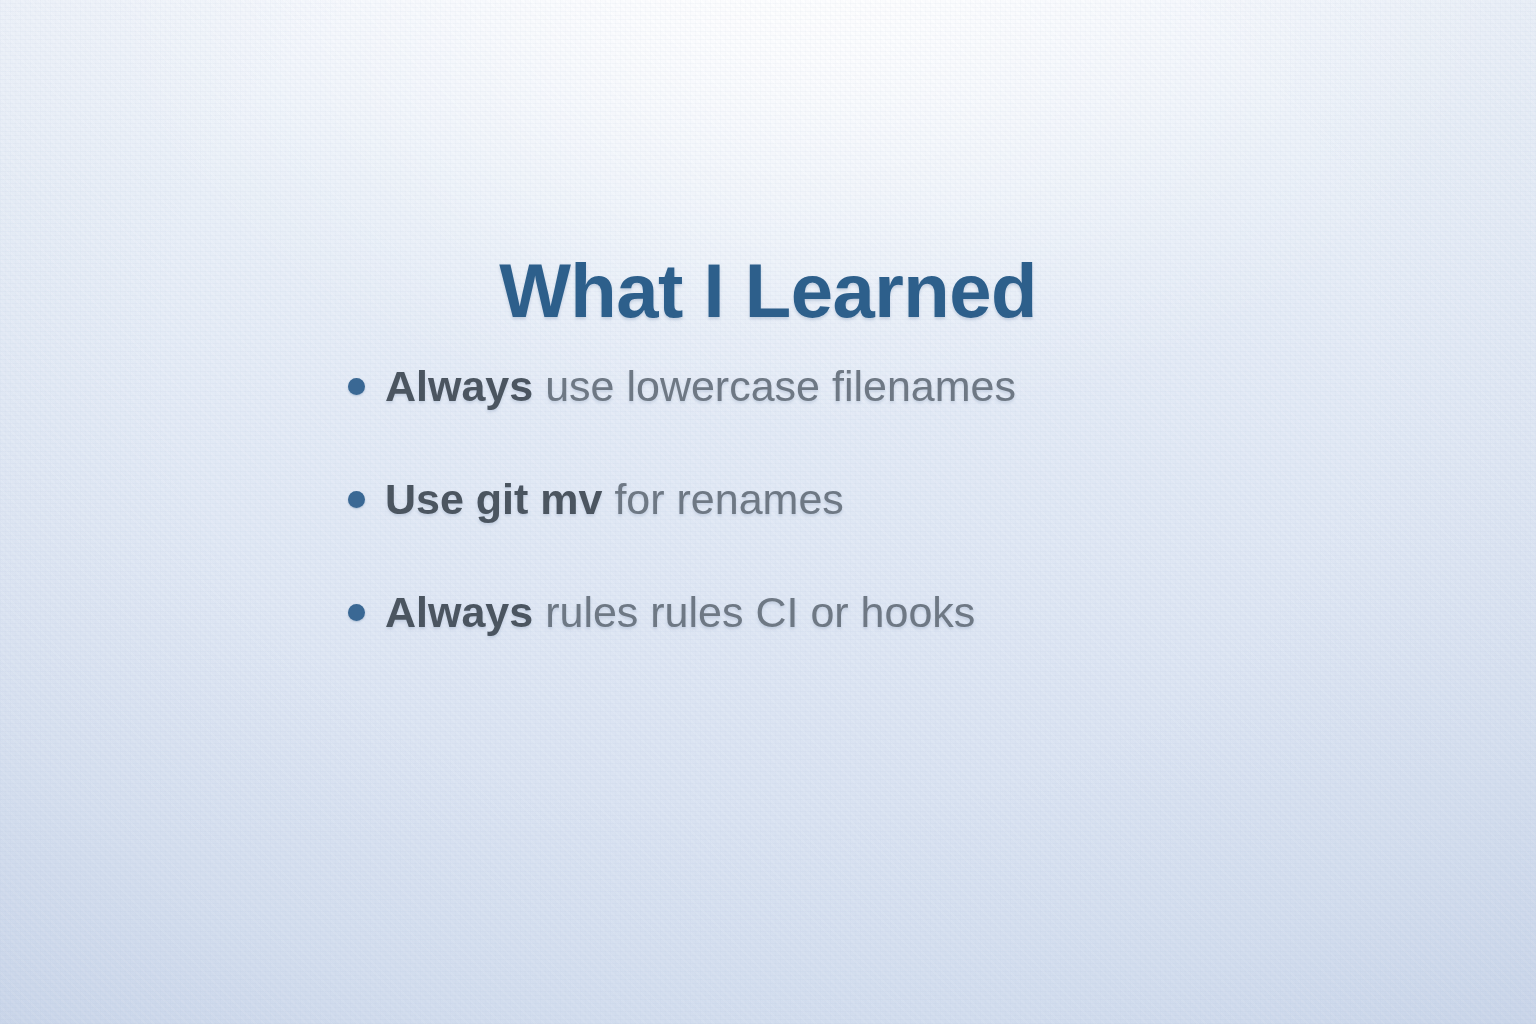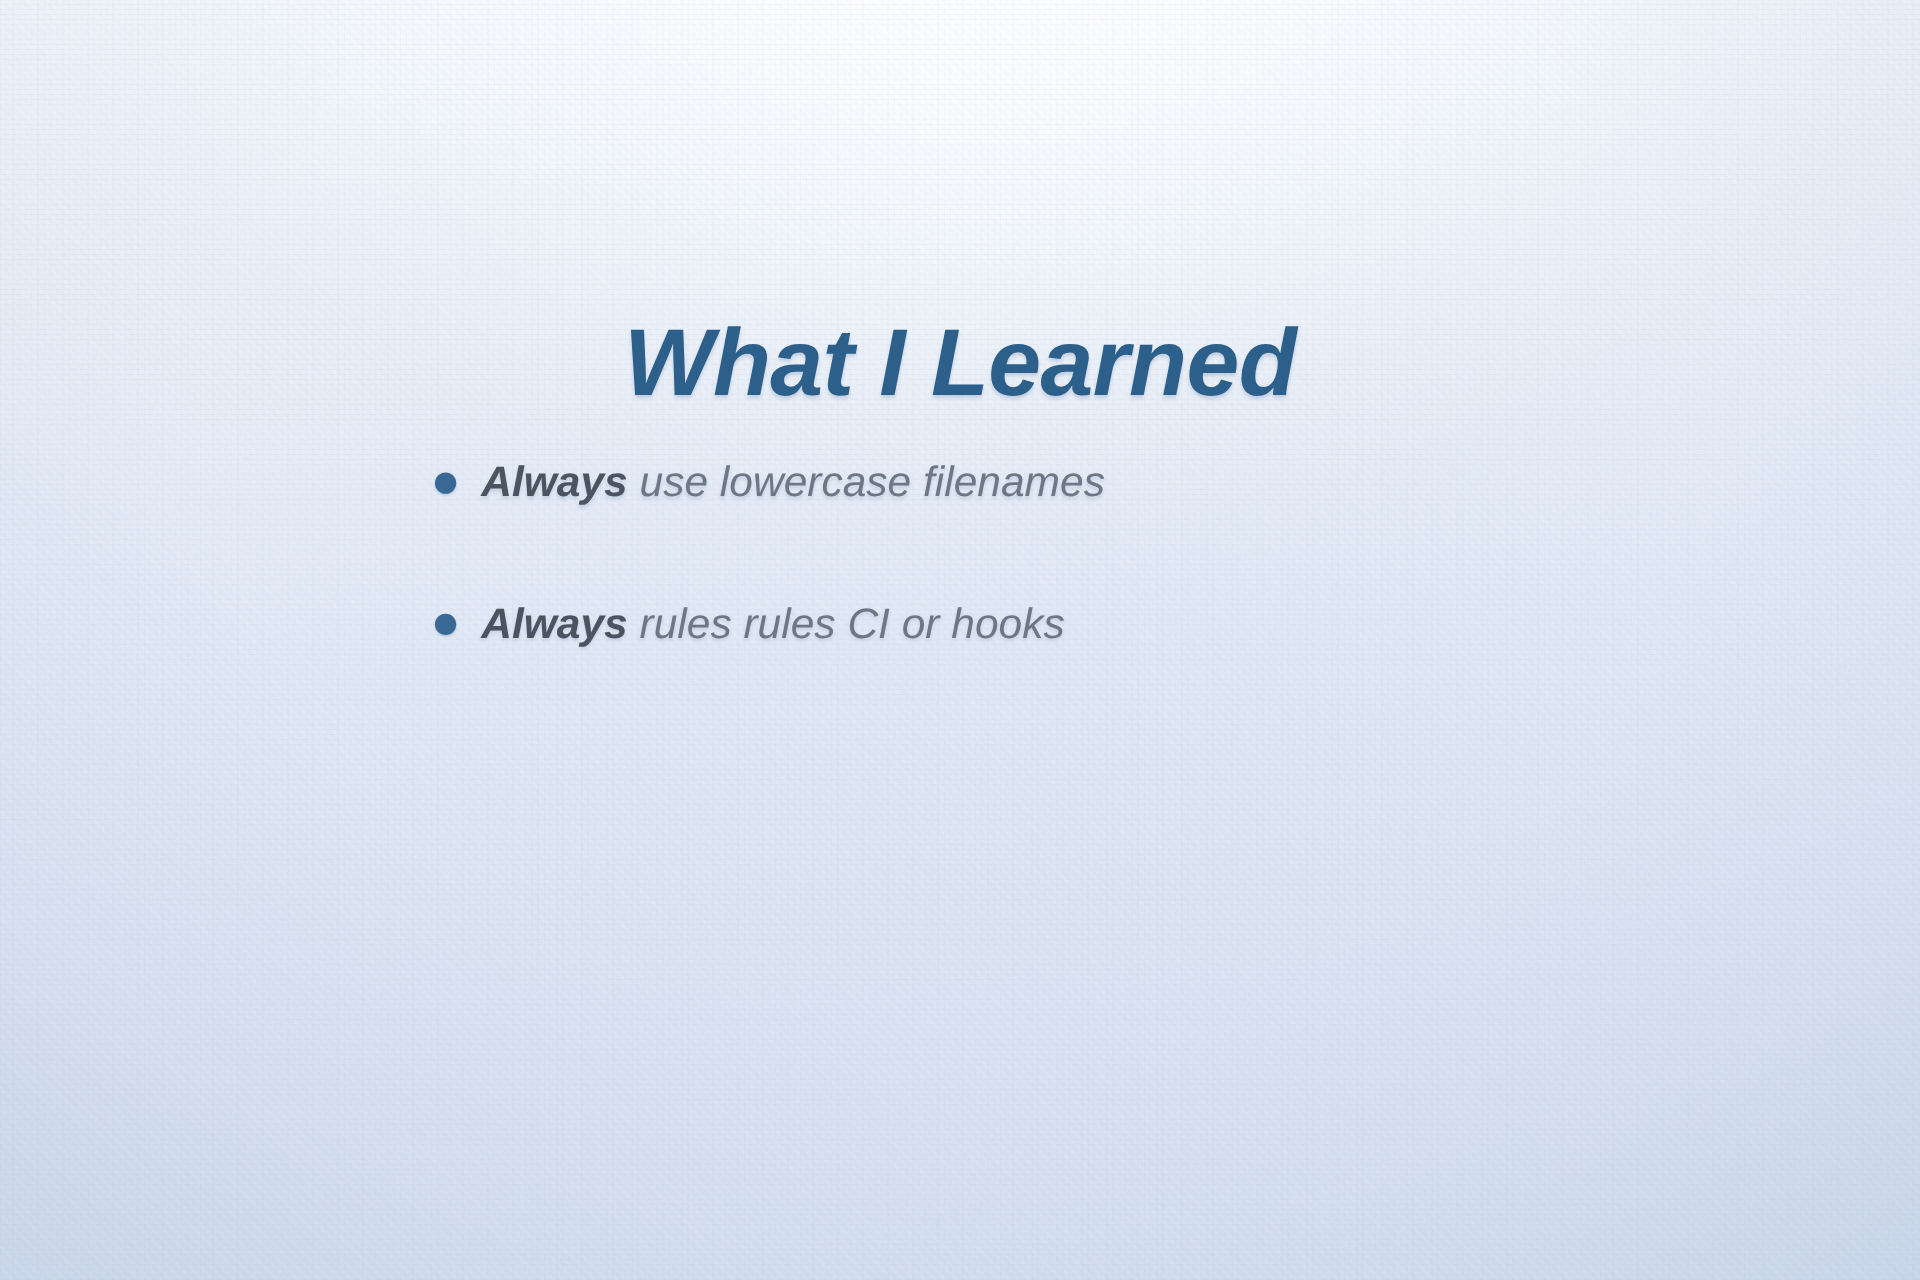--- a/index.html
+++ b/index.html
@@ -76,21 +76,20 @@
       repeating-linear-gradient(45deg,
         rgba(255,255,255,0.10) 0px,
         rgba(255,255,255,0.10) 2px,
         rgba(150,170,205,0.05) 2px,
         rgba(150,170,205,0.05) 6px);
   }
 
   .content {
     position: absolute;
     inset: 0;
-    font-style: italic;
   }
 
   .slide-title {
     position: absolute;
     top: 196px;
     left: 0;
     width: 1536px;
     text-align: center;
     font-size: 76px;
     font-weight: bold;
@@ -123,21 +122,21 @@
     left: 8px;
     top: 20px;
     width: 17px;
     height: 17px;
     border-radius: 50%;
     background: #3a6894;
     box-shadow: 0 1px 2px rgba(110,140,175,0.45);
   }
 
   .bullet-text {
-    font-size: 34px;
+    font-size: 43px;
     line-height: 56px;
     color: #6e7884;
     white-space: nowrap;
     text-shadow: 0 2px 3px rgba(130,150,180,0.30);
   }
 
   .bullet-strong {
     font-weight: bold;
     color: #4b5560;
   }
@@ -161,20 +160,24 @@
 
     <h1 class="slide-title">What I Learned</h1>
 
     <ul class="bullet-list">
 
       <li class="bullet-item">
         <span class="bullet-dot"></span>
         <span class="bullet-text"><span class="bullet-strong">Always</span><span class="bullet-rest"> use lowercase filenames</span></span>
       </li>
 
+      <li class="bullet-item">
+        <span class="bullet-dot"></span>
+        <span class="bullet-text"><span class="bullet-strong">Use git mv</span><span class="bullet-rest"> for renames</span></span>
+      </li>
 
       <li class="bullet-item">
         <span class="bullet-dot"></span>
         <span class="bullet-text"><span class="bullet-strong">Always</span><span class="bullet-rest"> rules rules CI or hooks</span></span>
       </li>
 
     </ul>
 
   </div>
 </div>

